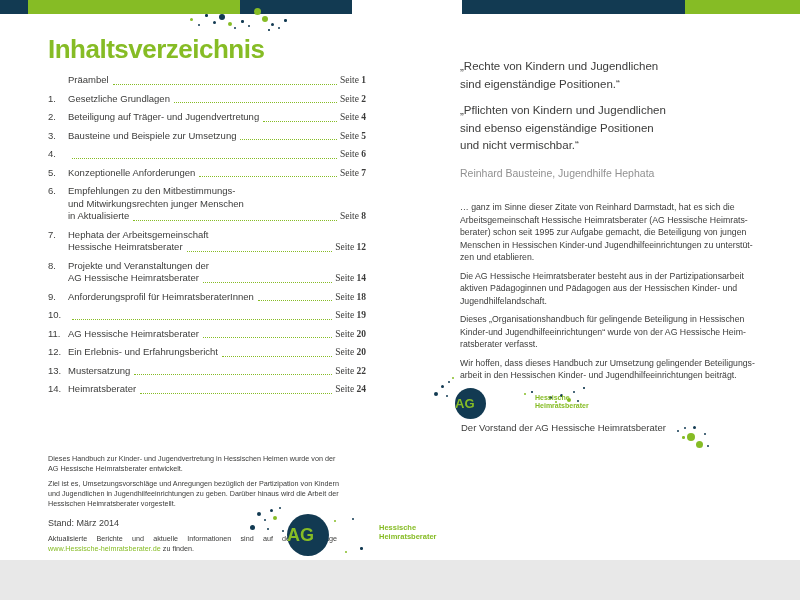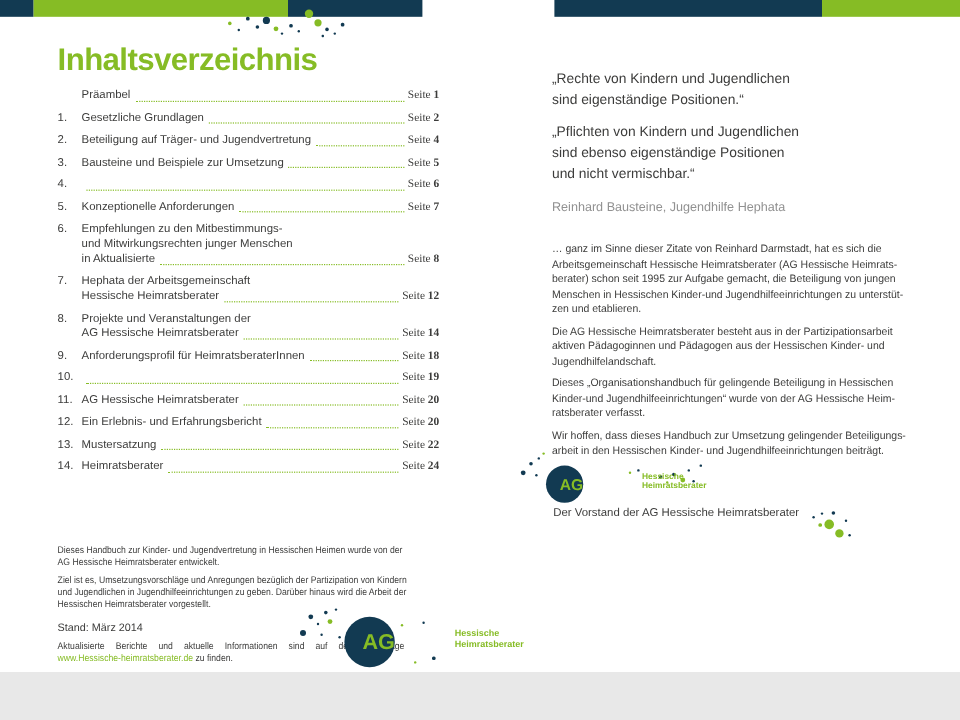--- a/index.html
+++ b/index.html
@@ -37,21 +37,21 @@
 
   #lp-block{position:absolute;left:48px;top:434px;width:370px;font-size:8px;line-height:10px;color:var(--text);white-space:pre;transform:scaleX(0.9);transform-origin:0 0;}
   .lp-par{margin-bottom:5px;white-space:pre;}
   .stretch{word-spacing:8px;}
   .link{color:var(--green);cursor:pointer;}
 
   #stand{position:absolute;left:48px;top:518px;font-size:9px;color:var(--text);}
 
   
   .logo{position:absolute;}
-  .logo-circle{border-radius:50%;background:var(--navy);display:flex;align-items:center;justify-content:flex-end;}
+  .logo-circle{border-radius:50%;background:var(--navy);display:flex;align-items:center;justify-content:flex-start;}
   .logo-ag{color:var(--green);font-weight:bold;}
   .logo-text{position:absolute;color:var(--green);font-weight:bold;margin-left:47px;}
   #logo-left{left:287px;top:514px;}
   #logo-left .logo-circle{width:42px;height:42px;}
   #logo-left .logo-ag{font-size:18px;}
   #logo-left .logo-text{left:45px;top:10px;font-size:7.5px;line-height:8.5px;}
   #logo-right{left:455px;top:388px;}
   #logo-right .logo-circle{width:31px;height:31px;}
   #logo-right .logo-ag{font-size:13px;}
   #logo-right .logo-text{left:33px;top:6px;font-size:7px;line-height:8px;}

